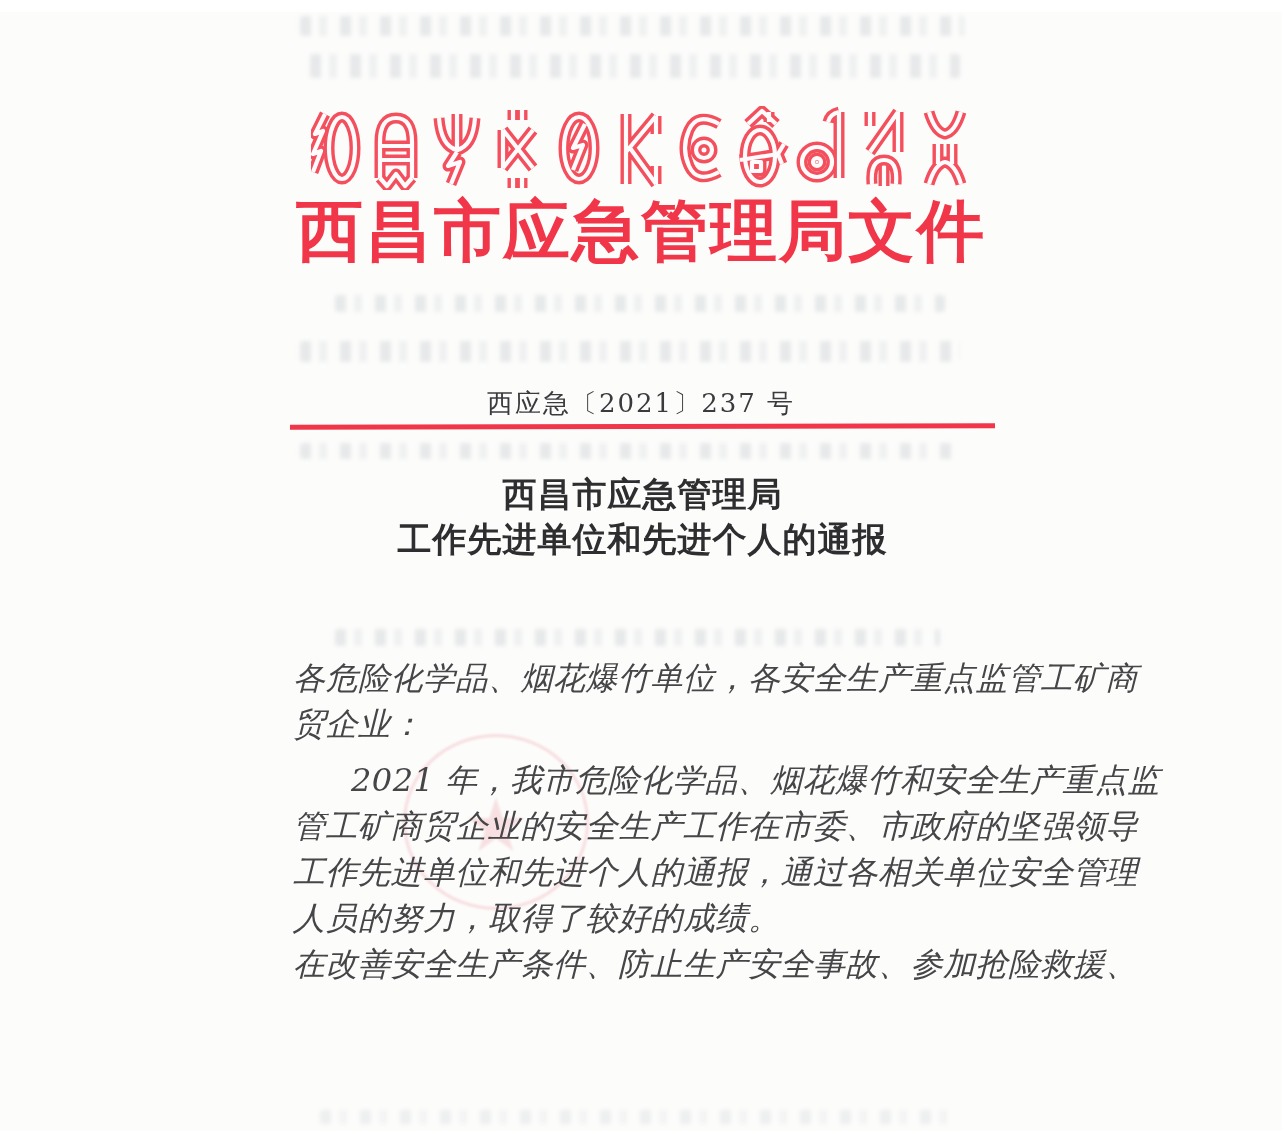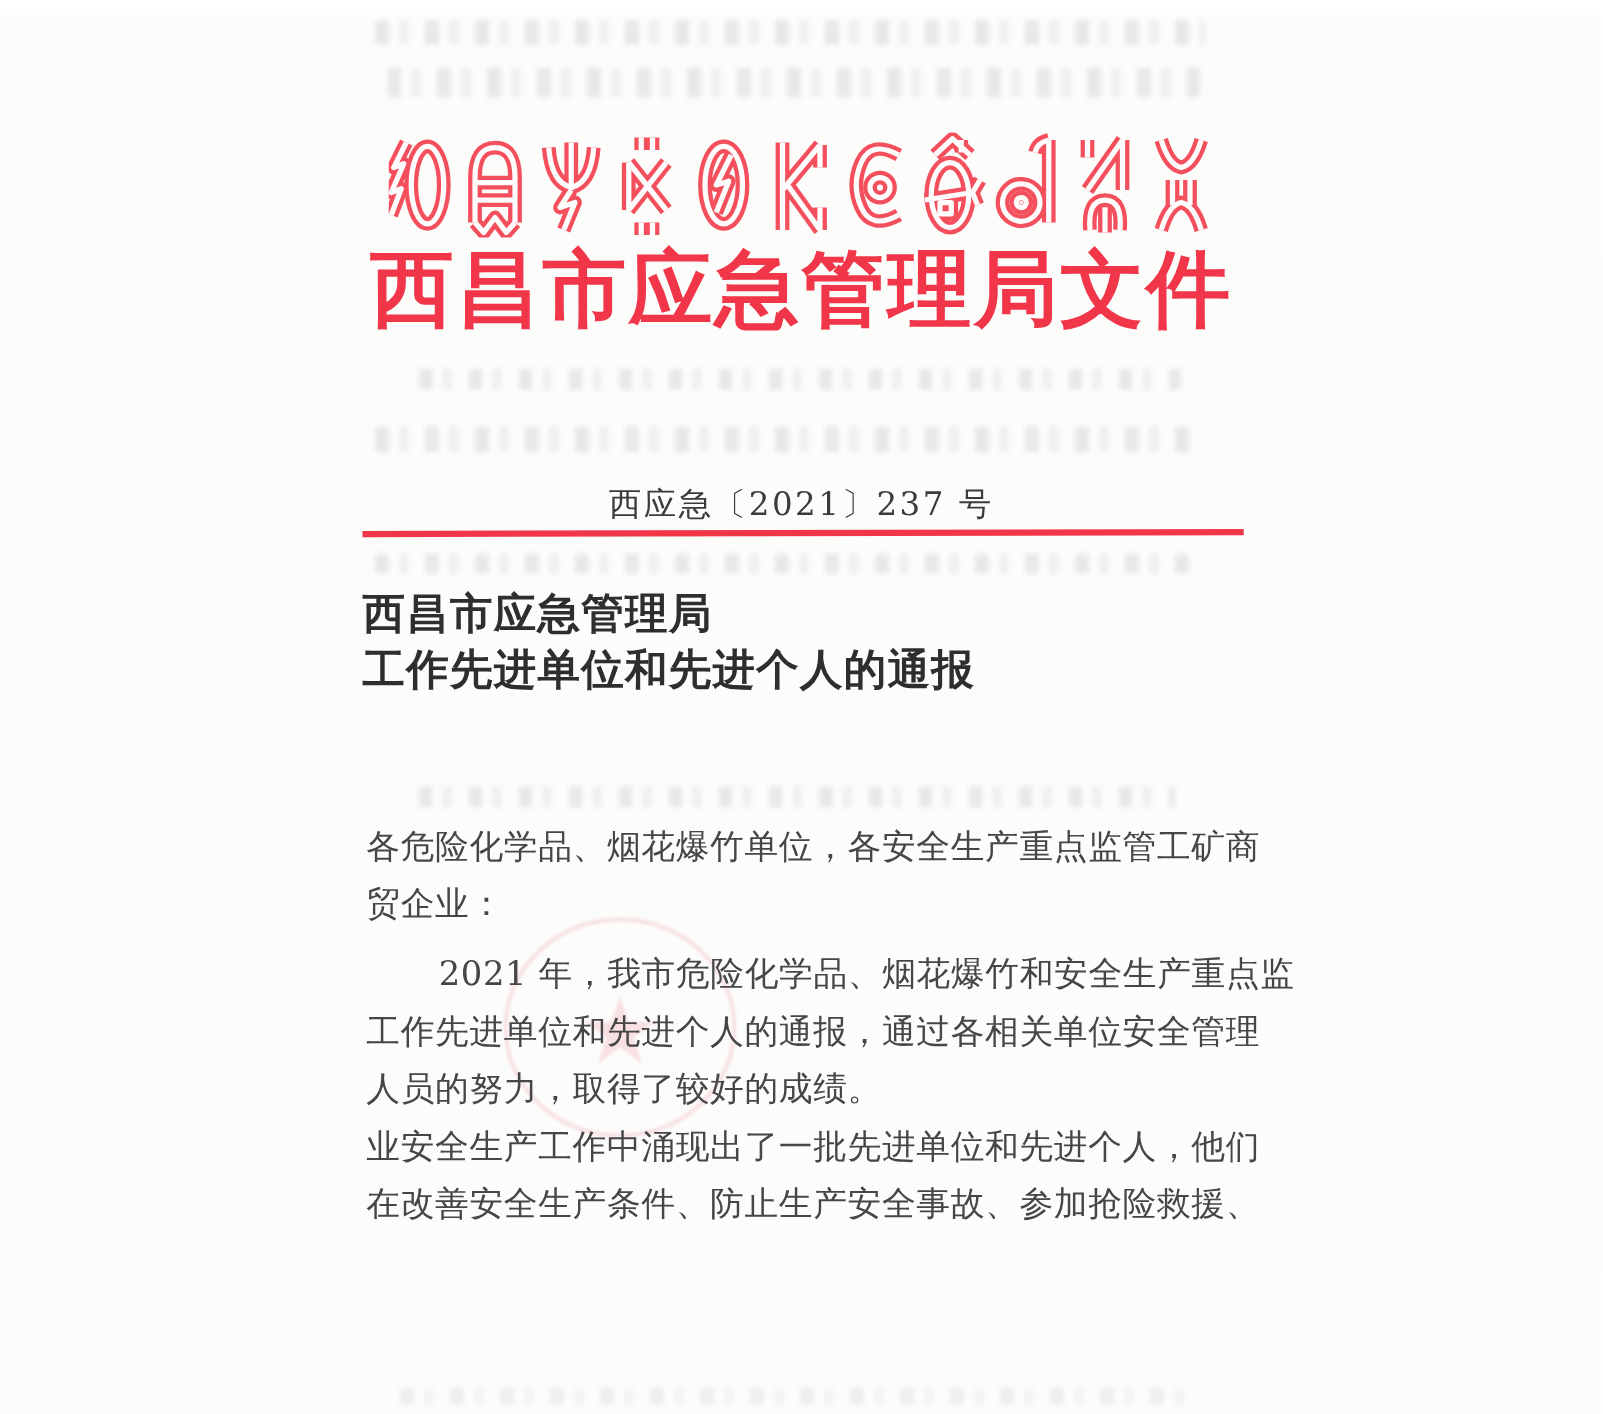--- a/index.html
+++ b/index.html
@@ -71,40 +71,41 @@
     background: #f03648;
     transform: rotate(-0.12deg);
   }
 
   
   .doc-title {
     position: absolute;
     top: 460px;
     left: 290px;
     width: 705px;
-    text-align: left;
+    text-align: center;
     color: #2e2e31;
     font-weight: 700;
     font-size: 34px;
     line-height: 45px;
     letter-spacing: 1px;
-    font-family: Liberation Mono, monospace;
+    font-family: Liberation Sans, sans-serif;
     white-space: nowrap;
   }
 
   
   .body-text {
     position: absolute;
     top: 643px;
     left: 293px;
     width: 700px;
     color: #464649;
-    font-size: 27px;
+    font-size: 32px;
     letter-spacing: 0.5px;
     z-index: 2;
+    font-style: italic;
   }
   .body-text .line { height: 46px; line-height: 46px; white-space: nowrap; }
   .body-text .indent { text-indent: 58px; }
   .body-text .para-gap { margin-top: 10px; }
   .body-text .para-gap-sm { margin-top: 2px; }
 
   
   .seal-ghost {
     position: absolute;
     left: 403px;
@@ -224,19 +225,19 @@
   </div>
 
   <div class="seal-ghost">
     <span class="star">★</span>
   </div>
 
   <div class="body-text">
     <div class="line">各危险化学品、烟花爆竹单位，各安全生产重点监管工矿商</div>
     <div class="line">贸企业：</div>
     <div class="line indent para-gap">2021 年，我市危险化学品、烟花爆竹和安全生产重点监</div>
+    <div class="line">管工矿商贸企业的安全生产工作在市委、市政府的坚强领导</div>
     <div class="line">工作先进单位和先进个人的通报，通过各相关单位安全管理</div>
     <div class="line">人员的努力，取得了较好的成绩。</div>
-    <div class="line">业安全生产工作中涌现出了一批先进单位和先进个人，他们</div>
     <div class="line">在改善安全生产条件、防止生产安全事故、参加抢险救援、</div>
   </div>
 
 </div>
 
 </body></html>

